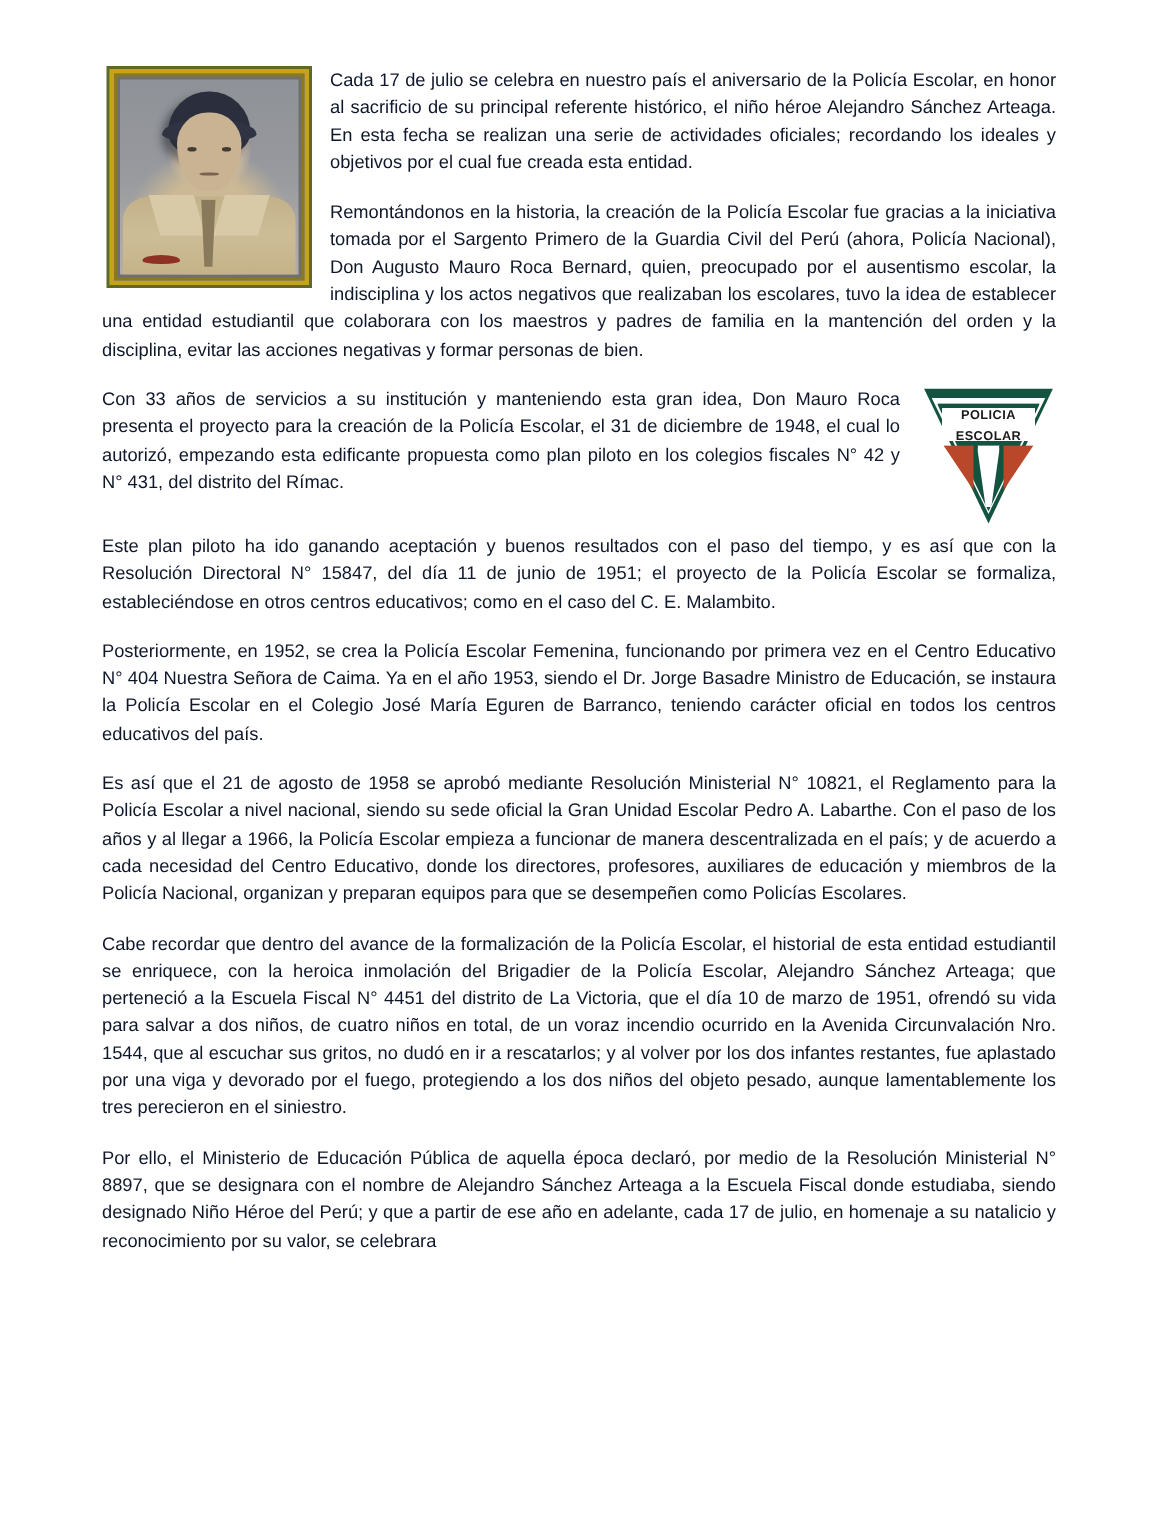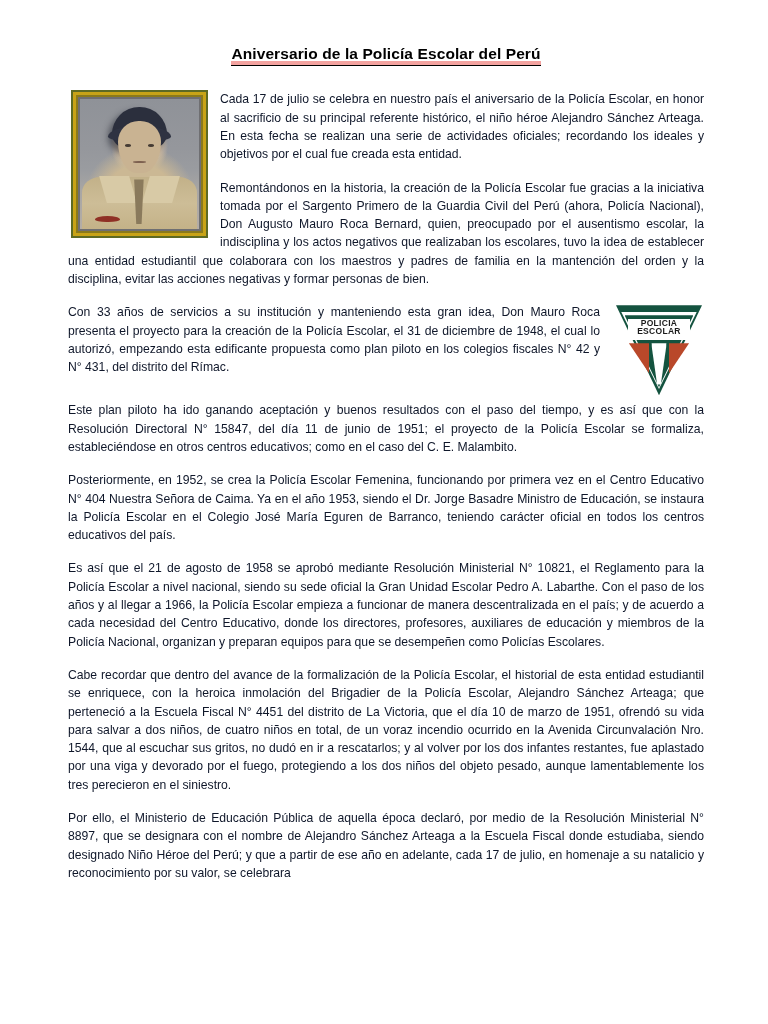--- a/index.html
+++ b/index.html
@@ -201,21 +201,21 @@
   .logo-band {
     position: absolute;
     left: 14%;
     top: 15%;
     width: 72%;
     height: 24%;
     background: #ffffff;
     display: flex;
     flex-direction: column;
     align-items: center;
-    justify-content: flex-start;
+    justify-content: space-between;
     line-height: 1.0;
   }
   .logo-band span {
     font-family: "Liberation Sans", sans-serif;
     font-weight: bold;
     font-size: 8.5px;
     letter-spacing: 0.3px;
     color: #1b1b1b;
   }
   .logo-wings {
@@ -259,21 +259,20 @@
   }
   p.para:last-child { margin-bottom: 2px; }
   .clearfix::after { content: ""; display: table; clear: both; }
 </style>
 </head>
 <body>
 
 <div class="page">
   <div class="content">
 
-    <h1 class="doc-title"><span class="title-text">Aniversario de la Policía Escolar del Perú</span></h1>
 
     <div class="portrait-frame">
       <div class="portrait-inner">
         <div class="portrait-art">
           <div class="p-shirt">
             <div class="p-collar-l"></div>
             <div class="p-collar-r"></div>
             <div class="p-tie"></div>
             <div class="p-badge"></div>
           </div>

